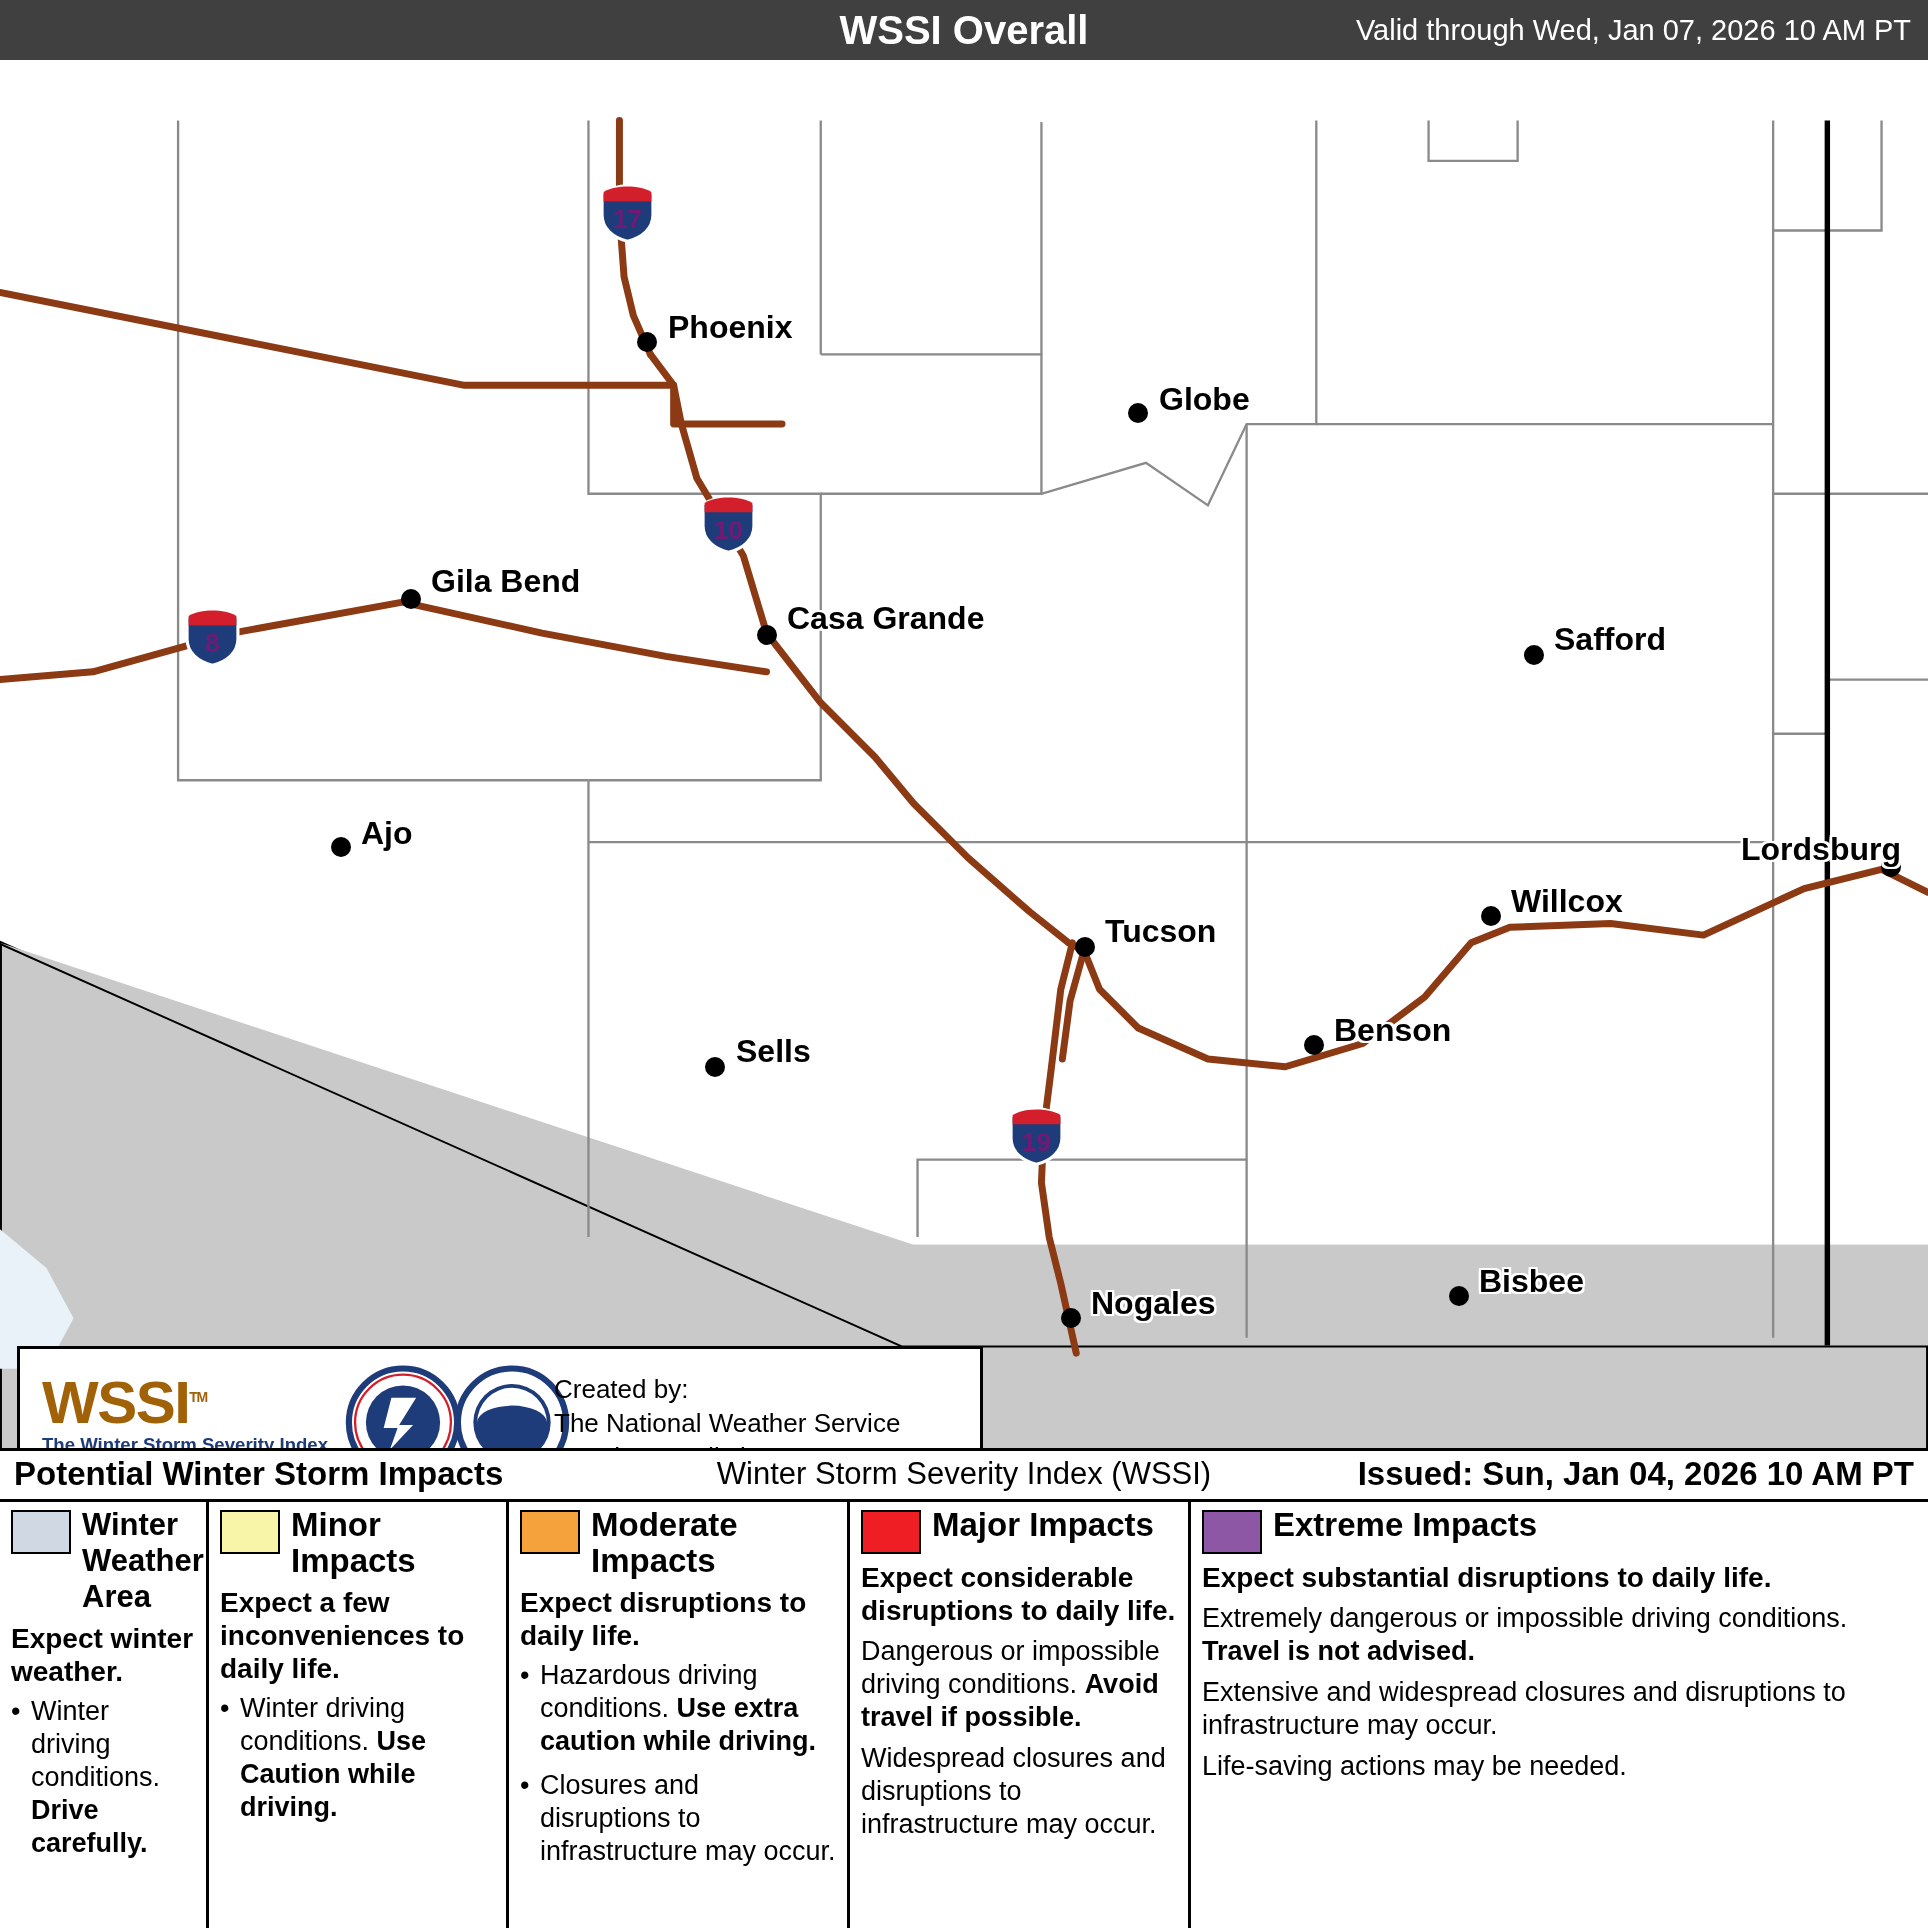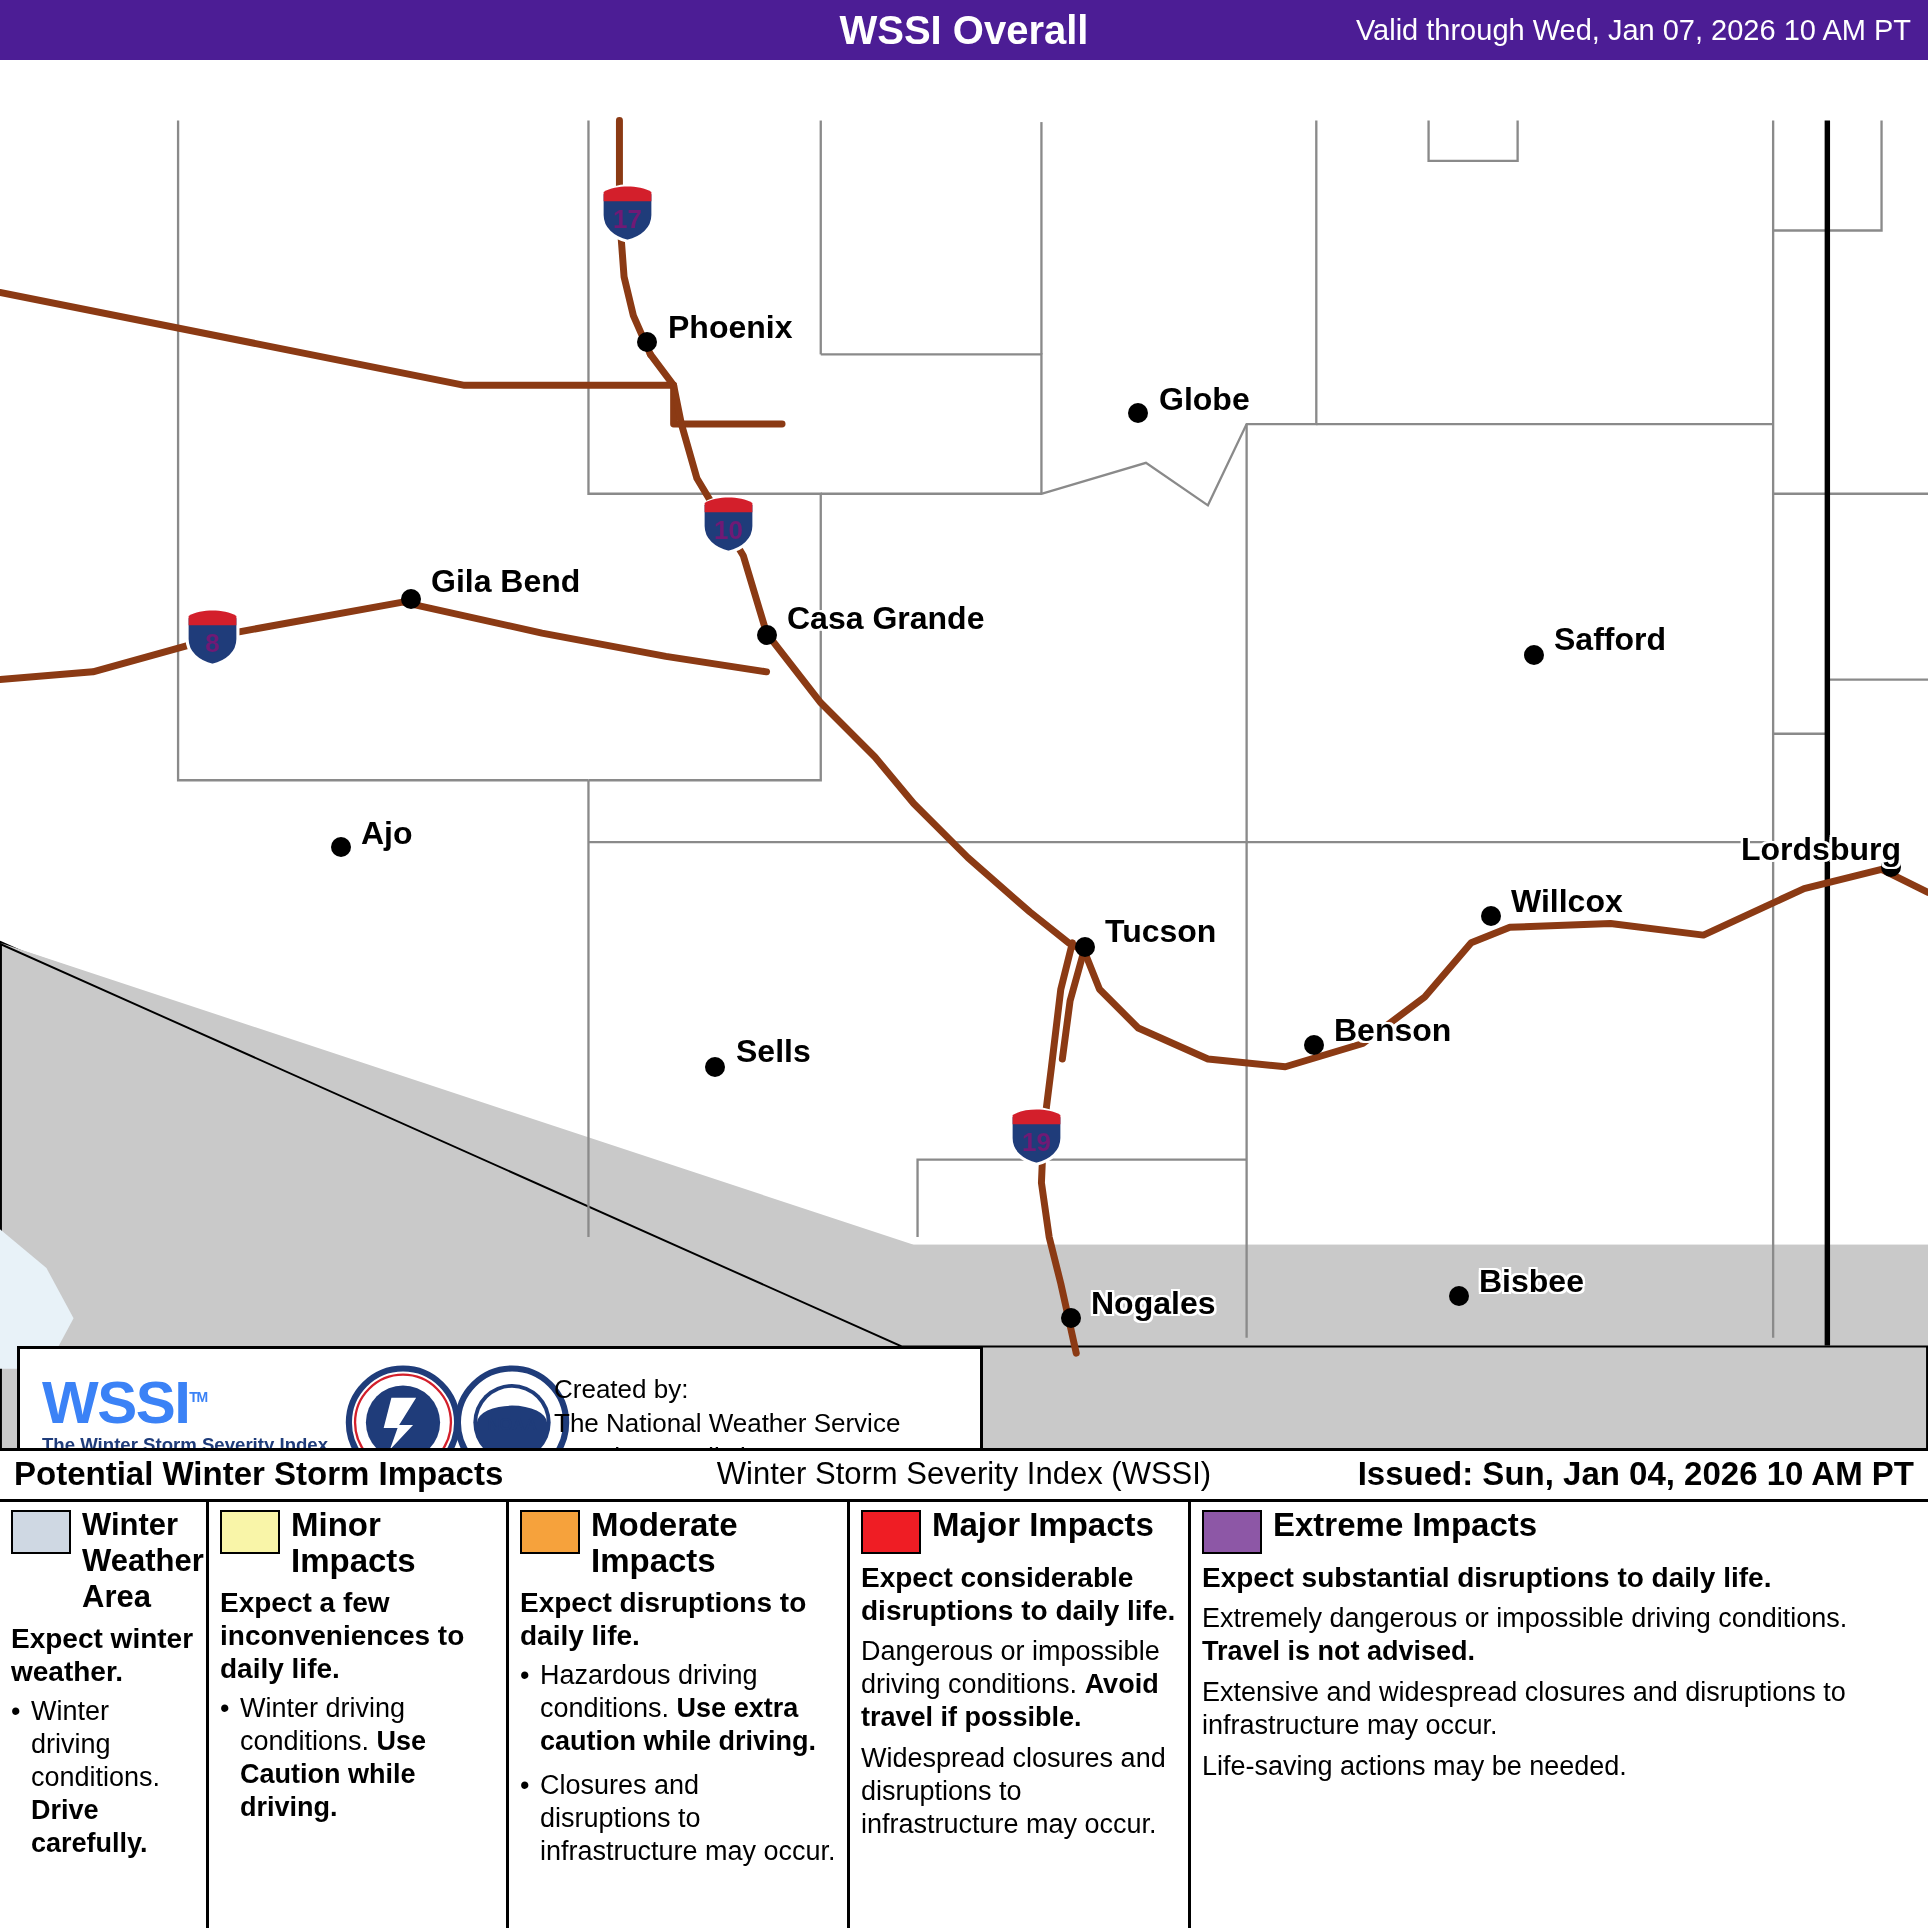--- a/index.html
+++ b/index.html
@@ -1,20 +1,20 @@
 <!DOCTYPE html>
 <html style="font-size:12.4px"><head>
 <meta charset="utf-8">
 <style>
   html,body{margin:0;padding:0;background:#fff;}
   body{width:1928px;height:1928px;font-family:"Liberation Sans",sans-serif;overflow:hidden;}
   #page{position:relative;width:1928px;height:1928px;}
 
   
-  .header{position:absolute;left:0;top:0;width:1928px;height:60px;background:#4c1d95;color:#fff;}
+  .header{position:absolute;left:0;top:0;width:1928px;height:60px;background:#404040;color:#fff;}
   .header .title{position:absolute;left:0;top:0;width:1928px;text-align:center;line-height:60px;
      font-size:40px;font-weight:bold;}
   .header .valid{position:absolute;right:17px;top:0;line-height:60px;font-size:29px;}
 
   
   .map{position:absolute;left:0;top:60px;width:1928px;height:1394px;background:#ffffff;overflow:hidden;}
   .mapsvg{position:absolute;left:0;top:0;}
 
   .citydot{position:absolute;width:20px;height:20px;border-radius:50%;background:#000;}
   .citylabel{position:absolute;font-size:32px;font-weight:bold;color:#000;white-space:nowrap;
@@ -22,21 +22,21 @@
                  0 -2.3px 0 #fff, 0 2.3px 0 #fff, -2.3px 0 0 #fff, 2.3px 0 0 #fff;}
 
   
   .shield{position:absolute;width:57px;height:59px;}
   .shield .num{position:absolute;left:0;top:20px;width:57px;text-align:center;
      font-size:26px;font-weight:bold;color:#701a75;font-family:"Liberation Sans",sans-serif;}
 
   
   .logobox{position:absolute;left:17px;top:1286px;width:960px;height:147px;background:#fff;border:3.9px solid #000;}
   .wssi-logo{position:absolute;left:22px;top:17px;width:287px;}
-  .wssi-word{font-size:60px;font-weight:bold;color:#3b82f6;letter-spacing:-1.5px;line-height:62px;}
+  .wssi-word{font-size:60px;font-weight:bold;color:#a16207;letter-spacing:-1.5px;line-height:62px;}
   .wssi-tm{font-size:14px;vertical-align:super;}
   .wssi-sub{font-size:18.6px;color:#1f3c7a;font-weight:bold;}
   .createdby{position:absolute;left:534px;top:23px;font-size:26px;line-height:34px;color:#000;}
 
   
   .impactbar{position:absolute;left:0;top:1448px;width:1928px;height:48px;background:#fff;border-top:3.1px solid #000;border-bottom:3.1px solid #000;}
   .impactbar .left{position:absolute;left:14px;top:0;line-height:46px;font-size:33px;font-weight:bold;}
   .impactbar .mid{position:absolute;left:0;top:0;width:1928px;text-align:center;line-height:46px;font-size:31px;}
   .impactbar .right{position:absolute;right:14px;top:0;line-height:46px;font-size:33px;font-weight:bold;}
 

